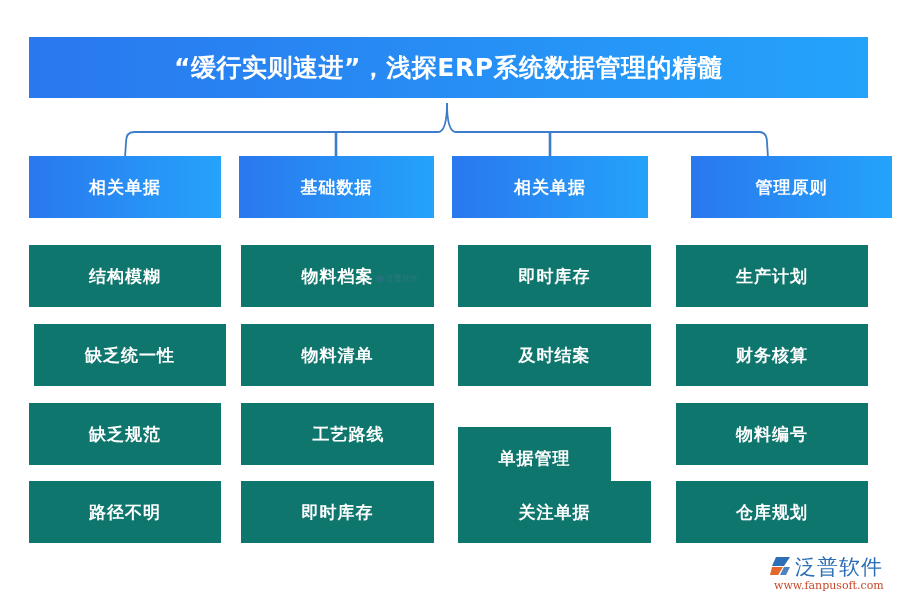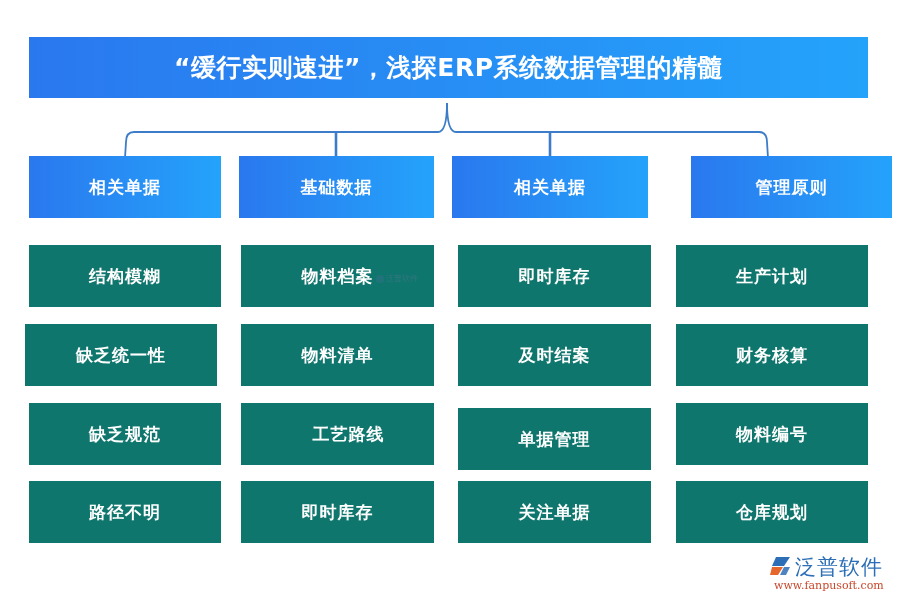--- a/index.html
+++ b/index.html
@@ -81,21 +81,21 @@
 <div class="cat-header" style="left:452px;width:196px;">
   <span>相关单据</span>
 </div>
 <div class="cat-header" style="left:667px;width:201px;margin-left:24px;">
   <span>管理原则</span>
 </div>
 
 <div class="item-box" style="left:29px;top:245px;width:192px;">
     <span>结构模糊</span>
   </div>
-<div class="item-box" style="left:25px;top:324px;width:192px;align-items:center;">
+<div class="item-box" style="left:34px;top:324px;width:192px;align-items:center;">
     <span>缺乏统一性</span>
   </div>
 <div class="item-box" style="left:29px;top:403px;width:192px;">
     <span>缺乏规范</span>
   </div>
 <div class="item-box" style="left:29px;top:481px;width:192px;">
     <span>路径不明</span>
   </div>
 
 <div class="item-box" style="left:241px;top:245px;width:193px;">
@@ -110,21 +110,21 @@
 <div class="item-box" style="left:241px;top:481px;width:193px;">
     <span>即时库存</span>
   </div>
 
 <div class="item-box" style="left:458px;top:245px;width:193px;">
     <span>即时库存</span>
   </div>
 <div class="item-box" style="left:458px;top:324px;width:193px;">
     <span>及时结案</span>
   </div>
-<div class="item-box" style="left:458px;top:408px;width:193px;">
+<div class="item-box" style="left:458px;top:427px;width:153px;">
     <span>单据管理</span>
   </div>
 <div class="item-box" style="left:458px;top:481px;width:193px;">
     <span>关注单据</span>
   </div>
 
 <div class="item-box" style="left:676px;top:245px;width:192px;">
     <span>生产计划</span>
   </div>
 <div class="item-box" style="left:676px;top:324px;width:192px;">

